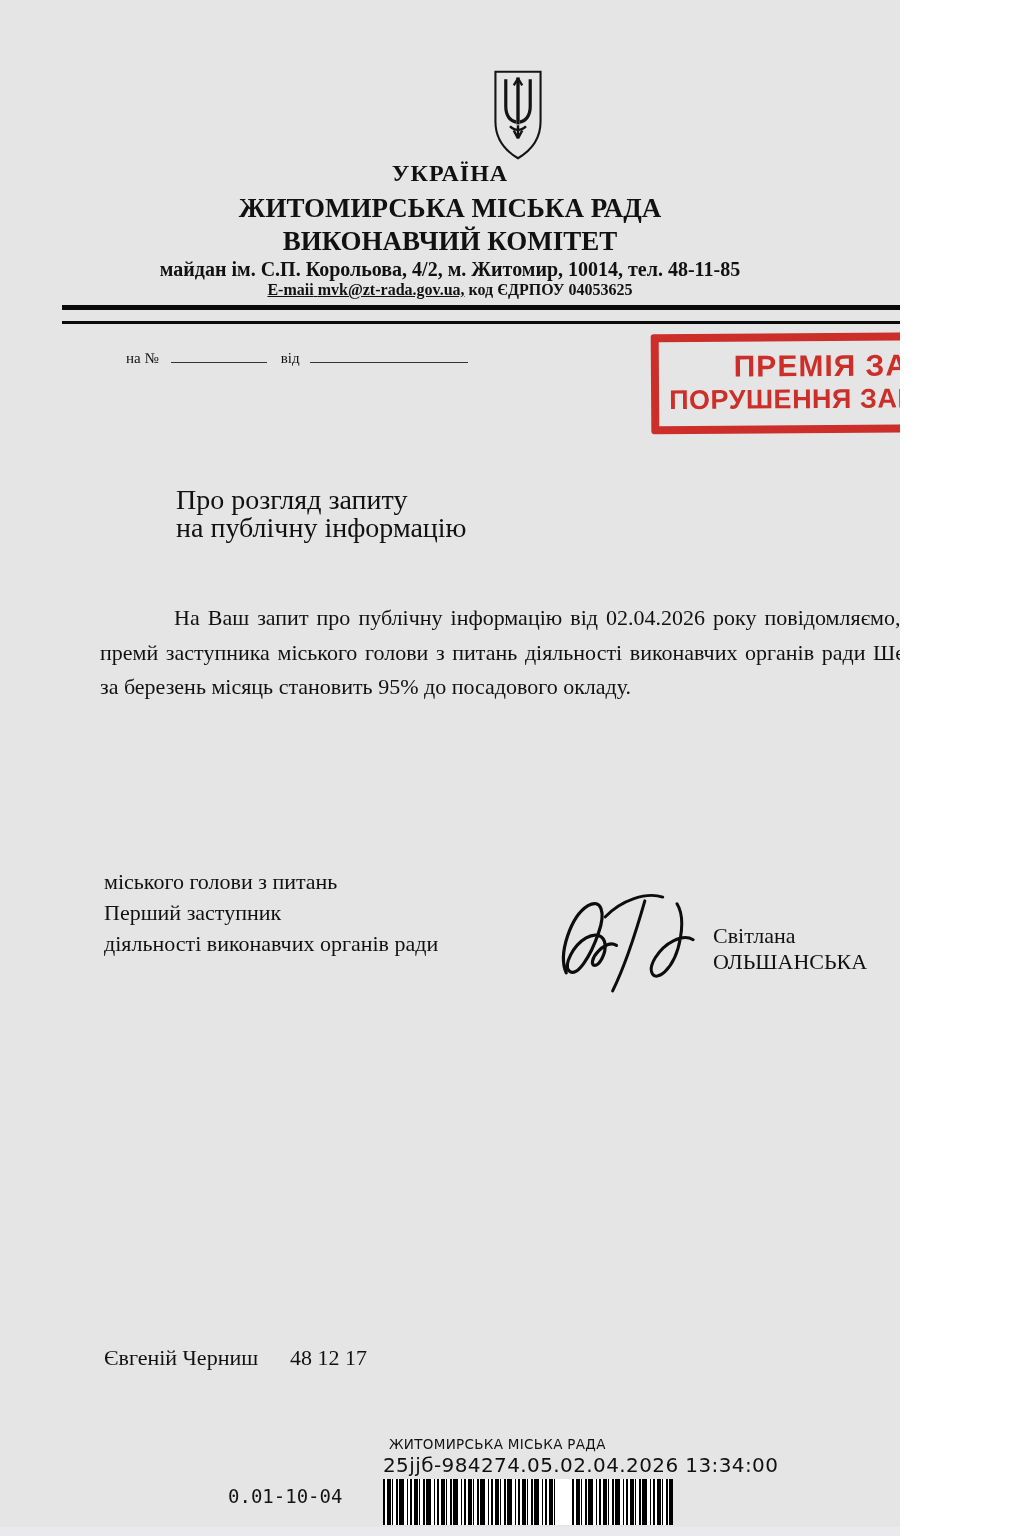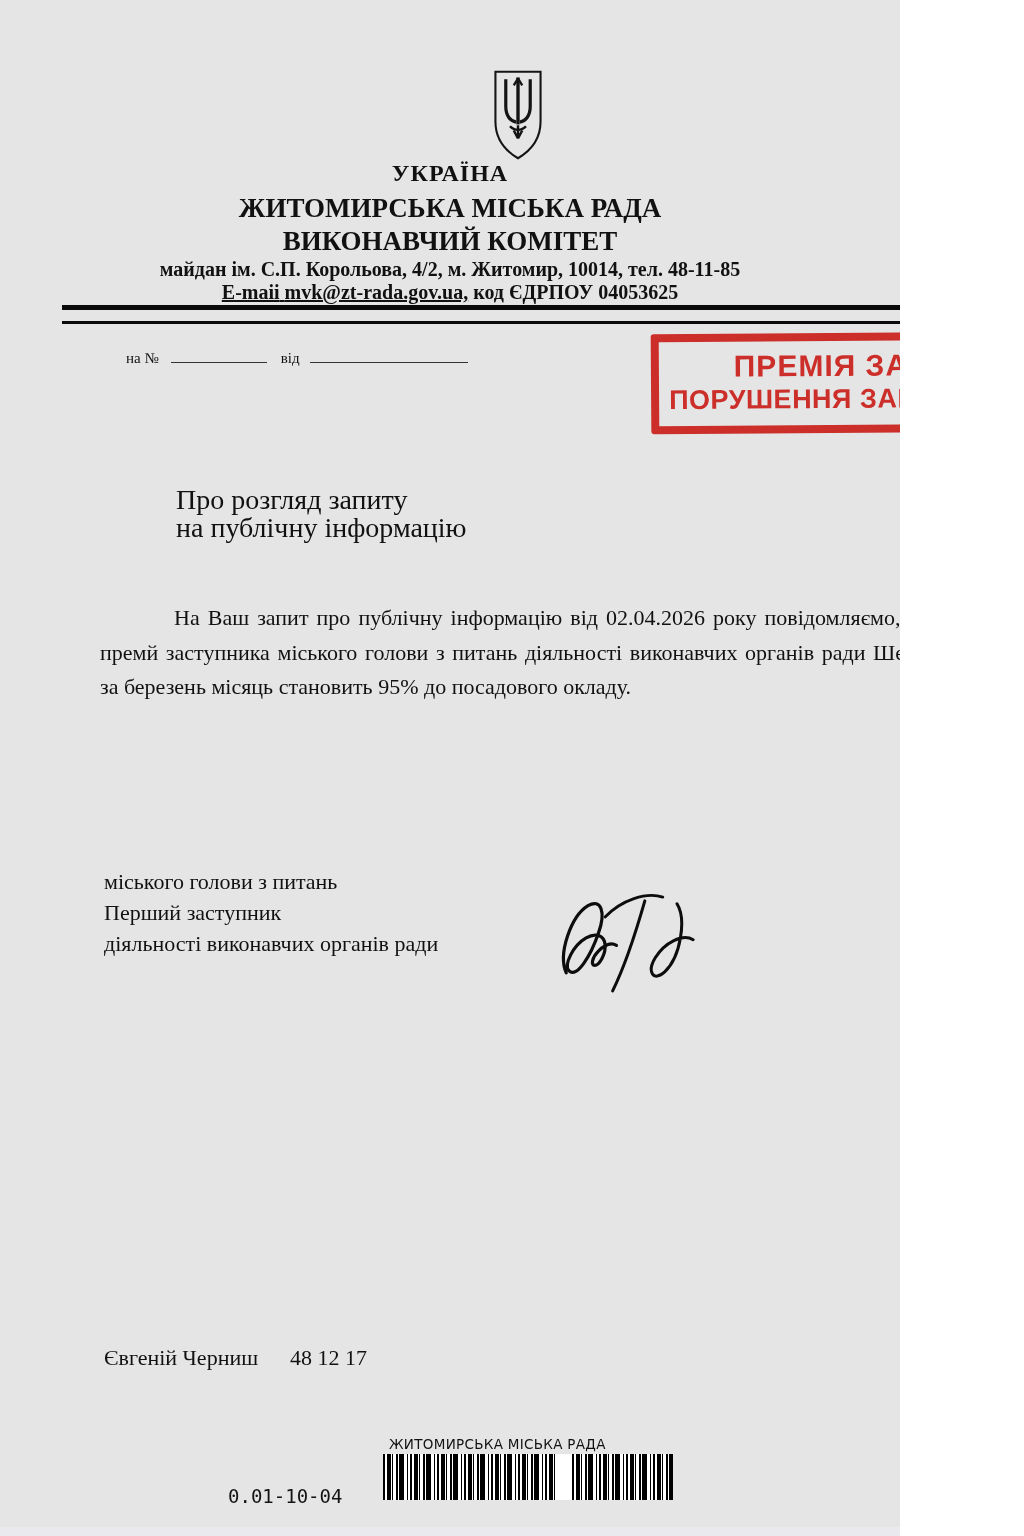--- a/index.html
+++ b/index.html
@@ -10,21 +10,21 @@
   }
   .page::after{ content:""; position:absolute; left:0; bottom:0; width:100%; height:9px; background:#e9e9ee; }
 
   
   .letterhead { position:absolute; top:0; left:0; width:100%; text-align:center; }
   .emblem { position:absolute; top:68px; left:489px; width:58px; height:94px; }
   .country { position:absolute; top:160px; width:100%; font-size:24px; font-weight:bold; letter-spacing:1px; }
   .org     { position:absolute; top:193px; width:100%; font-size:27px; font-weight:bold; }
   .dept    { position:absolute; top:226px; width:100%; font-size:27px; font-weight:bold; }
   .addr    { position:absolute; top:258px; width:100%; font-size:20px; font-weight:bold; }
-  .email-line { position:absolute; top:281px; width:100%; font-size:20px; font-weight:bold; }
+  .email-line { position:absolute; top:281px; width:100%; font-size:16px; font-weight:bold; }
   .email-line .u { text-decoration:underline; }
   .rule { position:absolute; top:305px; left:62px; width:916px; height:11px;
           border-top:5px solid #0a0a0a; border-bottom:3px solid #0a0a0a; }
 
   
   .refline { position:absolute; top:341px; left:126px; font-size:15px; }
   .blank { display:inline-block; border-bottom:1.5px solid #333; height:21px; vertical-align:baseline; }
   .blank1 { width:96px; margin:0 14px 0 12px; }
   .blank2 { width:158px; margin-left:10px; }
 
@@ -118,28 +118,30 @@
     <div>діяльності виконавчих органів ради</div>
   </div>
 
   <svg class="sig-script" viewBox="0 0 150 120" fill="none" stroke="#0d0d0d" stroke-linecap="round">
     <path d="M14,100 C5,80 19,40 37,29 C51,21 56,36 48,58 C40,82 25,106 17,98 C11,92 21,71 35,63 C46,57 54,61 55,70 C56,80 49,92 44,92 C40,92 41,84 48,77 C55,70 62,68 67,71" stroke-width="3.4"></path>
     <path d="M55,41 C72,23 99,14 116,20" stroke-width="3"></path>
     <path d="M97,24 C89,52 75,95 63,119" stroke-width="3.2"></path>
     <path d="M131,27 C141,43 135,83 118,99 C106,110 99,99 108,84 C118,68 137,58 148,65" stroke-width="3.2"></path>
   </svg>
 
+  <div class="sig-name">Світлана ОЛЬШАНСЬКА</div>
 
   <div class="contacts">
     <div class="row">
       <span class="cname">Євгеній Черниш</span>
       <span>48 12 17</span>
     </div>
   </div>
 
   <div class="doc-code">0.01-10-04</div>
 
   <div class="bc-block">
     <div class="bc-org">ЖИТОМИРСЬКА МІСЬКА РАДА</div>
+    <div class="bc-num">25jjб-984274.05.02.04.2026 13:34:00</div>
     <div class="barcode"></div>
   </div>
 
 </div>
 
 </body></html>

